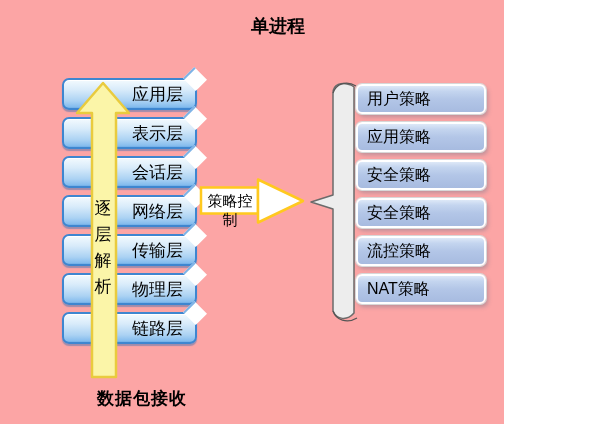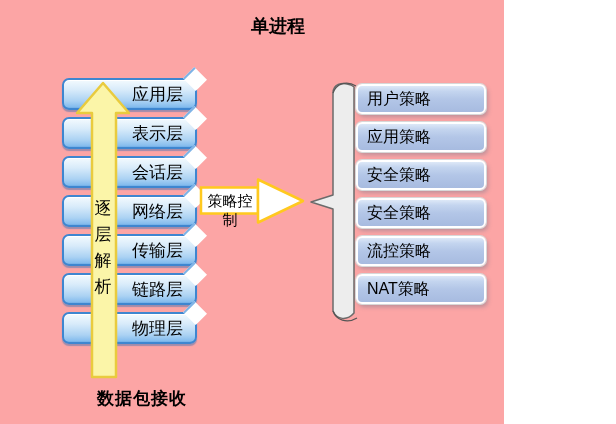--- a/index.html
+++ b/index.html
@@ -56,22 +56,22 @@
   <div class="title">
     <div class="t1">单进程</div>
   </div>
 
   <div class="osi-stack">
       <div class="osi-box">应用层</div>
       <div class="osi-box">表示层</div>
       <div class="osi-box">会话层</div>
       <div class="osi-box">网络层</div>
       <div class="osi-box">传输层</div>
+      <div class="osi-box">物理层</div>
       <div class="osi-box">链路层</div>
-      <div class="osi-box">物理层</div>
     </div>
 
   <svg class="up-arrow" viewBox="0 0 62 300" xmlns="http://www.w3.org/2000/svg">
     <path d="M24,298 L24,34 L9,34 L35,4 L61,34 L48,34 L48,298 Z" fill="#fbf5a8" stroke="#e9cb3e" stroke-width="2.5" stroke-linejoin="round"></path>
   </svg>
 
   <div class="parse-label">
       <div class="parse-char">逐</div>
       <div class="parse-char">层</div>
       <div class="parse-char">解</div>

